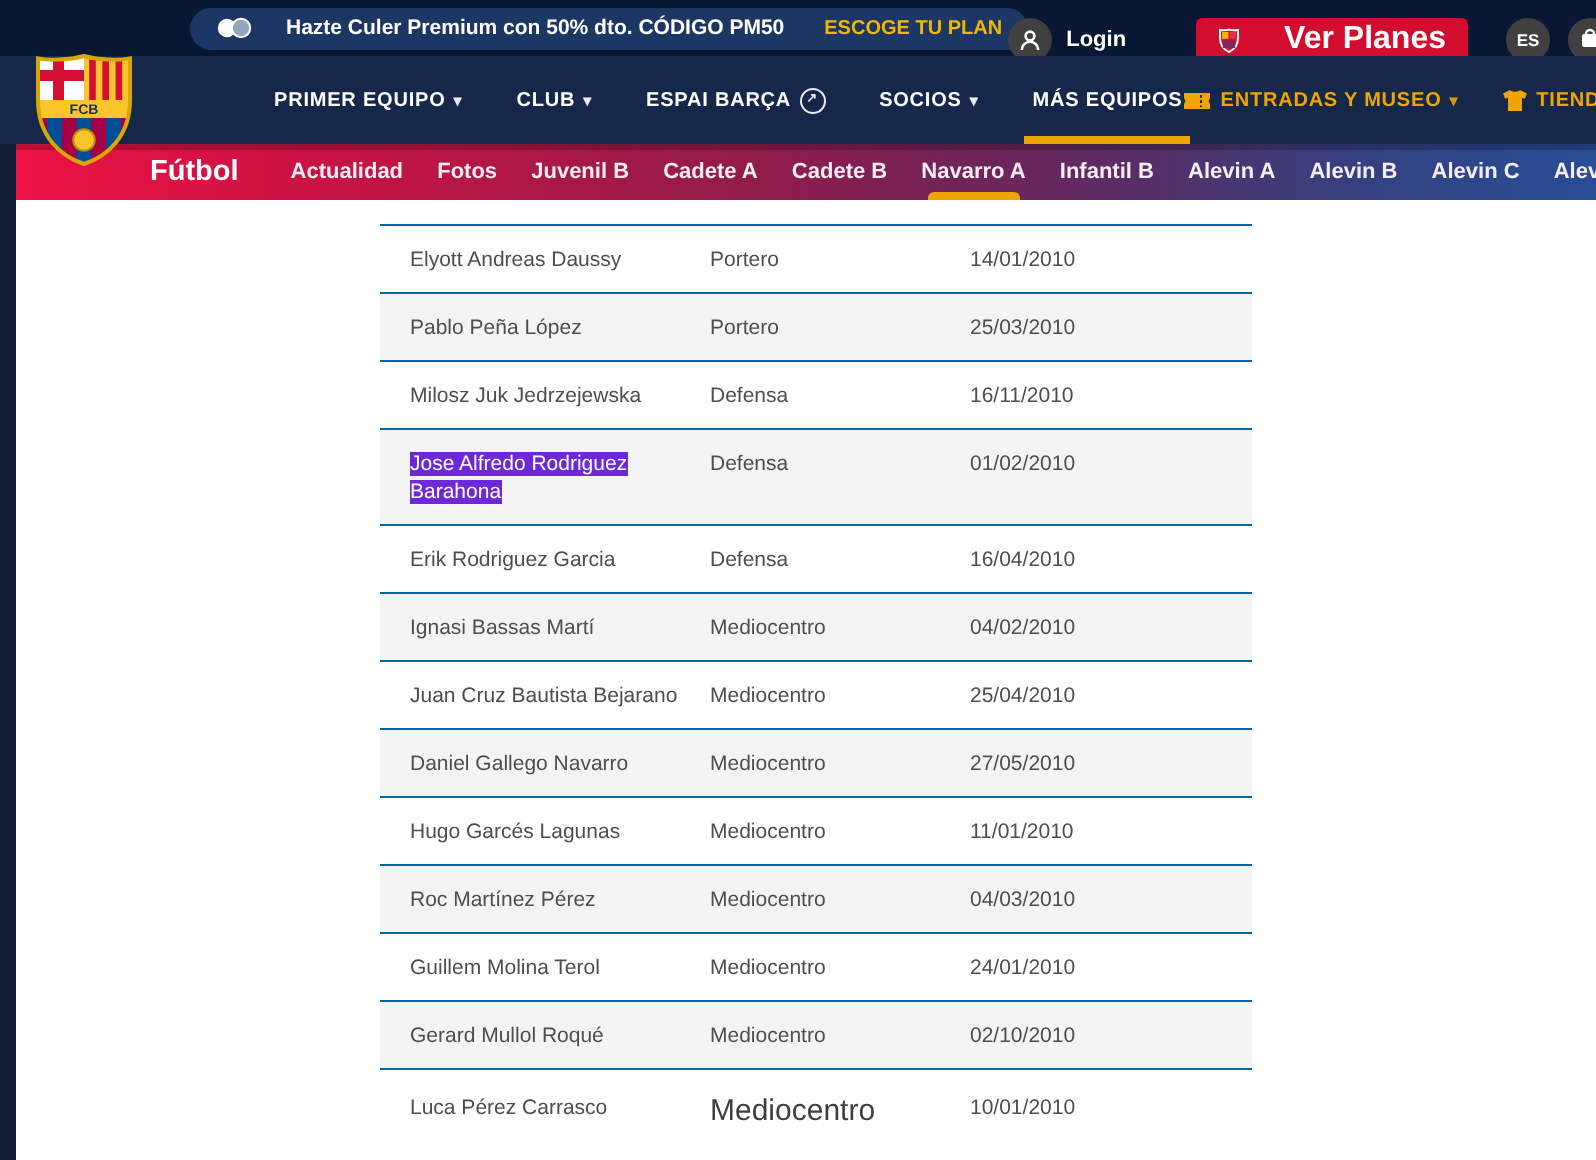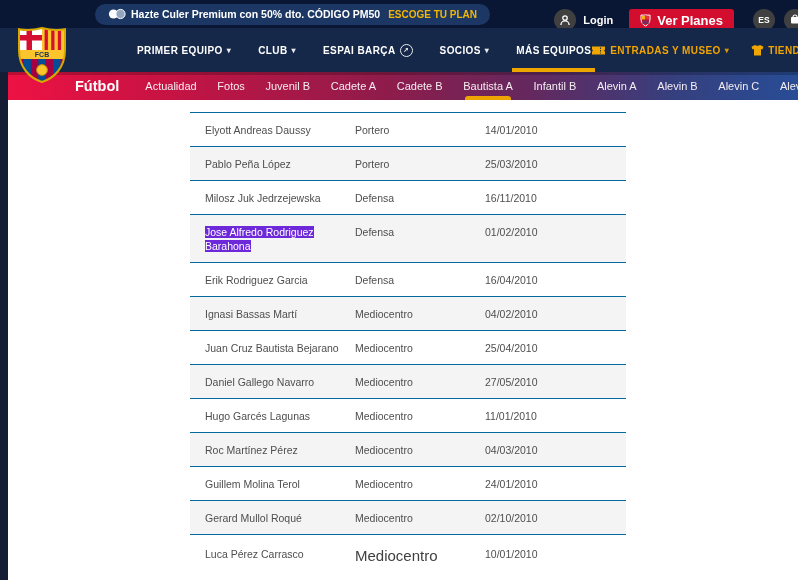--- a/index.html
+++ b/index.html
@@ -3,31 +3,31 @@
 <meta charset="utf-8">
 <style>
   html,body{margin:0;padding:0;background:#ffffff;}
   #stage{position:relative;width:798px;height:580px;overflow:hidden;
          font-family:"Liberation Sans",sans-serif;background:#ffffff;}
 
   
   .promo-bar{position:absolute;left:0;top:0;width:798px;height:28px;background:#0a1734;
              display:flex;align-items:center;}
   .promo-pill{margin-left:95px;height:21px;background:#1c3763;border-radius:11px;
-              display:flex;align-items:center;padding:0 13px;gap:4px;cursor:pointer;}
+              display:flex;align-items:center;padding:0 13px;gap:16px;cursor:pointer;}
   .promo-msg{color:#ffffff;font-size:10.5px;font-weight:bold;white-space:nowrap;}
   .promo-cta{color:#f2b705;font-size:10px;font-weight:bold;white-space:nowrap;margin-left:4px;cursor:pointer;}
   .promo-right{position:absolute;right:0;top:0;height:40px;display:flex;align-items:center;}
   .circle-btn{width:22px;height:22px;border-radius:50%;background:#404040;display:flex;
               align-items:center;justify-content:center;flex:0 0 auto;cursor:pointer;}
   .login-wrap{display:flex;align-items:center;gap:7px;cursor:pointer;}
   .login-label{color:#ffffff;font-size:11px;font-weight:bold;}
-  .ver-planes{margin-left:16px;height:23px;background:#d30d2e;border:none;border-radius:3px;
-              color:#ffffff;font-size:13px;font-weight:bold;font-family:inherit;
-              display:flex;align-items:center;gap:6px;padding:0 11px;cursor:pointer;}
+  .ver-planes{margin-left:35px;height:23px;background:#d30d2e;border:none;border-radius:3px;
+              color:#ffffff;font-size:16px;font-weight:bold;font-family:inherit;
+              display:flex;align-items:center;gap:22px;padding:0 11px;cursor:pointer;}
   .es-btn{margin-left:19px;font-size:8.5px;font-weight:bold;color:#ffffff;}
   .edge-btn{margin-left:9px;margin-right:-8px;}
 
   
   .main-nav{position:absolute;left:0;top:28px;width:798px;height:44px;background:#152849;
             display:flex;align-items:center;padding-left:40px;}
   .nav-left{display:flex;align-items:center;gap:27px;margin-left:97px;}
   .nav-item{position:relative;height:44px;display:flex;align-items:center;gap:4px;
             color:#ffffff;font-size:10px;font-weight:bold;letter-spacing:.4px;cursor:pointer;white-space:nowrap;}
   .caret{font-size:8px;opacity:.9;}
@@ -45,21 +45,21 @@
 
   
   .section-bar{position:absolute;left:8px;top:72px;width:790px;height:28px;
      background:linear-gradient(90deg,#ed1243 0%,#c91343 18%,#8e1c4b 46%,#65285e 63%,#35407f 81%,#24509c 100%);
      box-shadow:inset 0 3px 0 rgba(0,0,0,.22);
      display:flex;align-items:center;padding-left:35px;}
   .section-label{margin-left:32px;color:#ffffff;font-size:14.5px;font-weight:bold;white-space:nowrap;}
   .tab-bar{flex:1;display:flex;justify-content:space-between;align-items:center;
            margin:0 12px 0 26px;height:28px;}
   .tab{position:relative;height:28px;display:flex;align-items:center;color:#f5edf2;
-       font-size:11px;font-weight:normal;cursor:pointer;white-space:nowrap;}
+       font-size:11px;font-weight:bold;cursor:pointer;white-space:nowrap;}
   .tab-underline{position:absolute;left:50%;transform:translateX(-50%);bottom:0;width:46px;height:4px;
                  background:#eda600;border-radius:3px 3px 0 0;}
 
   
   .left-strip{position:absolute;left:0;top:72px;width:8px;height:508px;background:#141d33;}
 
   
   .squad-table{position:absolute;left:190px;top:112px;width:436px;}
   .trow{display:flex;align-items:flex-start;border-top:1px solid #0369a1;
         padding:10px 0 9px 0;background:#ffffff;cursor:pointer;}
@@ -208,21 +208,21 @@
         <div class="tab">
           <span>Juvenil B</span>
         </div>
         <div class="tab">
           <span>Cadete A</span>
         </div>
         <div class="tab">
           <span>Cadete B</span>
         </div>
         <div class="tab">
-          <span>Bautista A</span>
+          <span>Navarro A</span>
           <span class="tab-underline"></span>
         </div>
         <div class="tab">
           <span>Infantil B</span>
         </div>
         <div class="tab">
           <span>Alevin A</span>
         </div>
         <div class="tab">
           <span>Alevin B</span>

